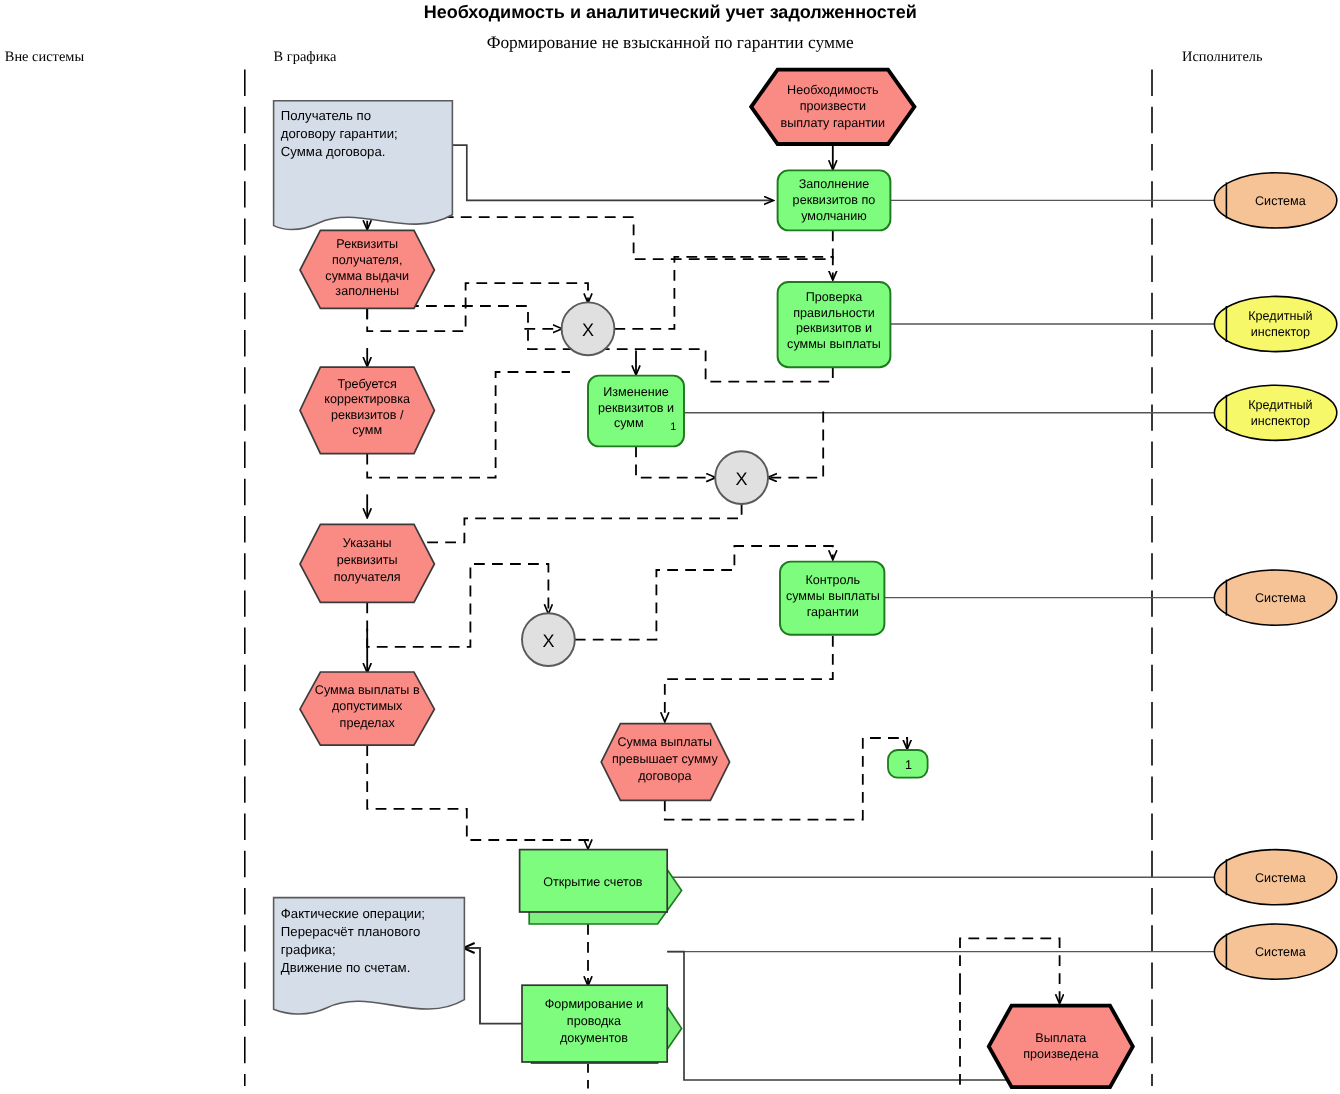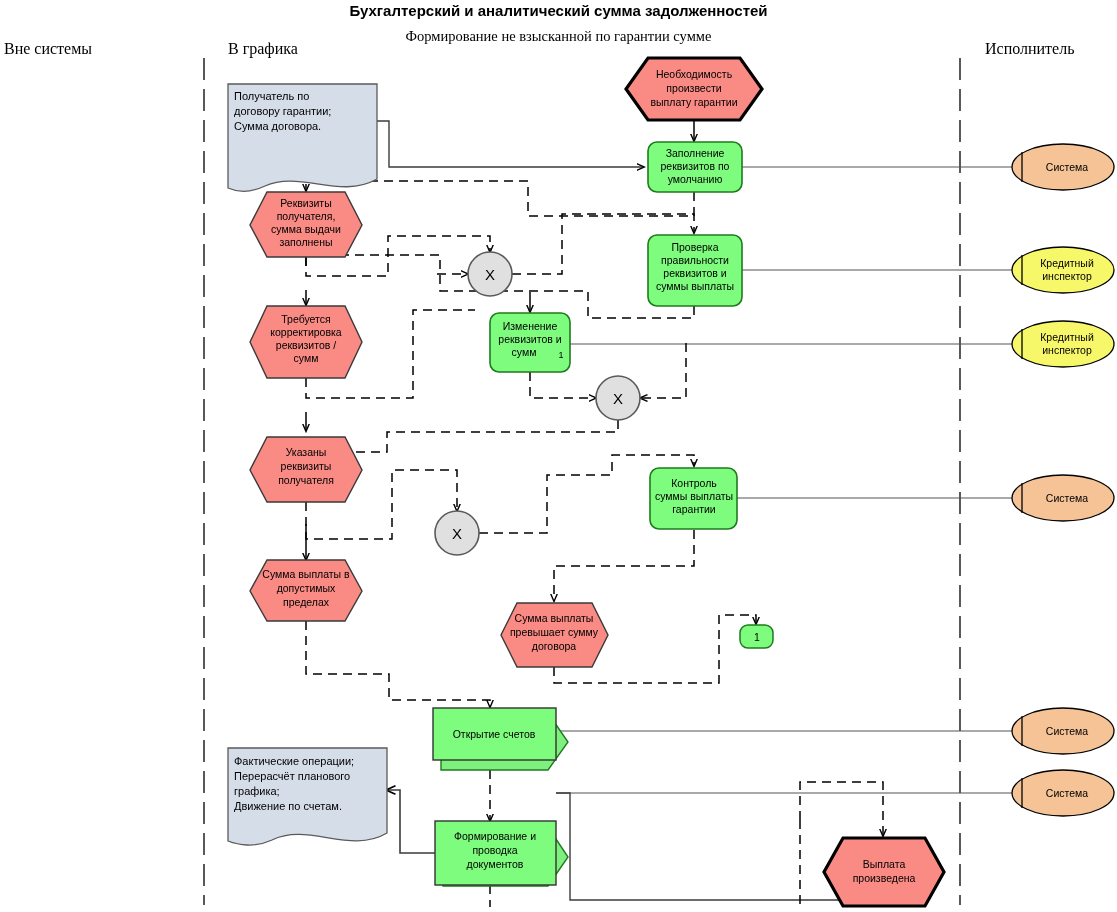--- a/index.html
+++ b/index.html
@@ -6,39 +6,39 @@
   body{width:1117px;height:912px;overflow:hidden;
        font-family:"Liberation Sans","DejaVu Sans",sans-serif;}
   #root{position:relative;width:1117px;height:912px;}
   .title{position:absolute;left:0;top:2px;width:1117px;text-align:center;
          font-family:"Liberation Sans","DejaVu Sans",sans-serif;
          font-weight:bold;font-size:15px;color:#000;}
   .subtitle{position:absolute;left:0;top:28px;width:1117px;text-align:center;
          font-family:"Liberation Serif","DejaVu Serif",serif;
          font-size:14.5px;color:#000;}
   .lane-label{position:absolute;font-family:"Liberation Serif","DejaVu Serif",serif;
-         font-size:16px;color:#000;white-space:nowrap;}
+         font-size:12px;color:#000;white-space:nowrap;}
   svg{position:absolute;left:0;top:0;}
   .shp-text{font-family:"Liberation Sans","DejaVu Sans",sans-serif;
             font-size:10.5px;fill:#000;text-anchor:middle;}
   .shp-text-doc{font-family:"Liberation Sans","DejaVu Sans",sans-serif;
             font-size:11px;fill:#000;text-anchor:start;}
   .gw-text{font-family:"Liberation Sans","DejaVu Sans",sans-serif;
             font-size:15px;fill:#000;text-anchor:middle;}
   .ell-text{font-family:"Liberation Sans","DejaVu Sans",sans-serif;
             font-size:10.5px;fill:#000;text-anchor:middle;}
   .tag-text{font-family:"Liberation Sans","DejaVu Sans",sans-serif;
             font-size:9px;fill:#000;text-anchor:middle;}
 </style>
 </head>
 <body>
 
 <div id="root">
 
-  <div class="title">Бухгалтерский и аналитический сумма задолженностей</div>
+  <div class="title">Необходимость и аналитический учет задолженностей</div>
   <div class="subtitle">Формирование не взысканной по гарантии сумме</div>
 
   <div class="lane-label" style="left:4px;top:40px;">Вне системы</div>
   <div class="lane-label" style="left:228px;top:40px;">В графика</div>
   <div class="lane-label" style="left:985px;top:40px;">Исполнитель</div>
 
   <svg width="1117" height="912" viewBox="0 0 1117 912">
     <defs>
       <marker id="arrow" markerWidth="9" markerHeight="9" refX="7.5" refY="4" orient="auto" markerUnits="userSpaceOnUse">
         <path d="M0,0.6 L8,4 L0,7.4" fill="none" stroke="#000" stroke-width="1.4"></path>

